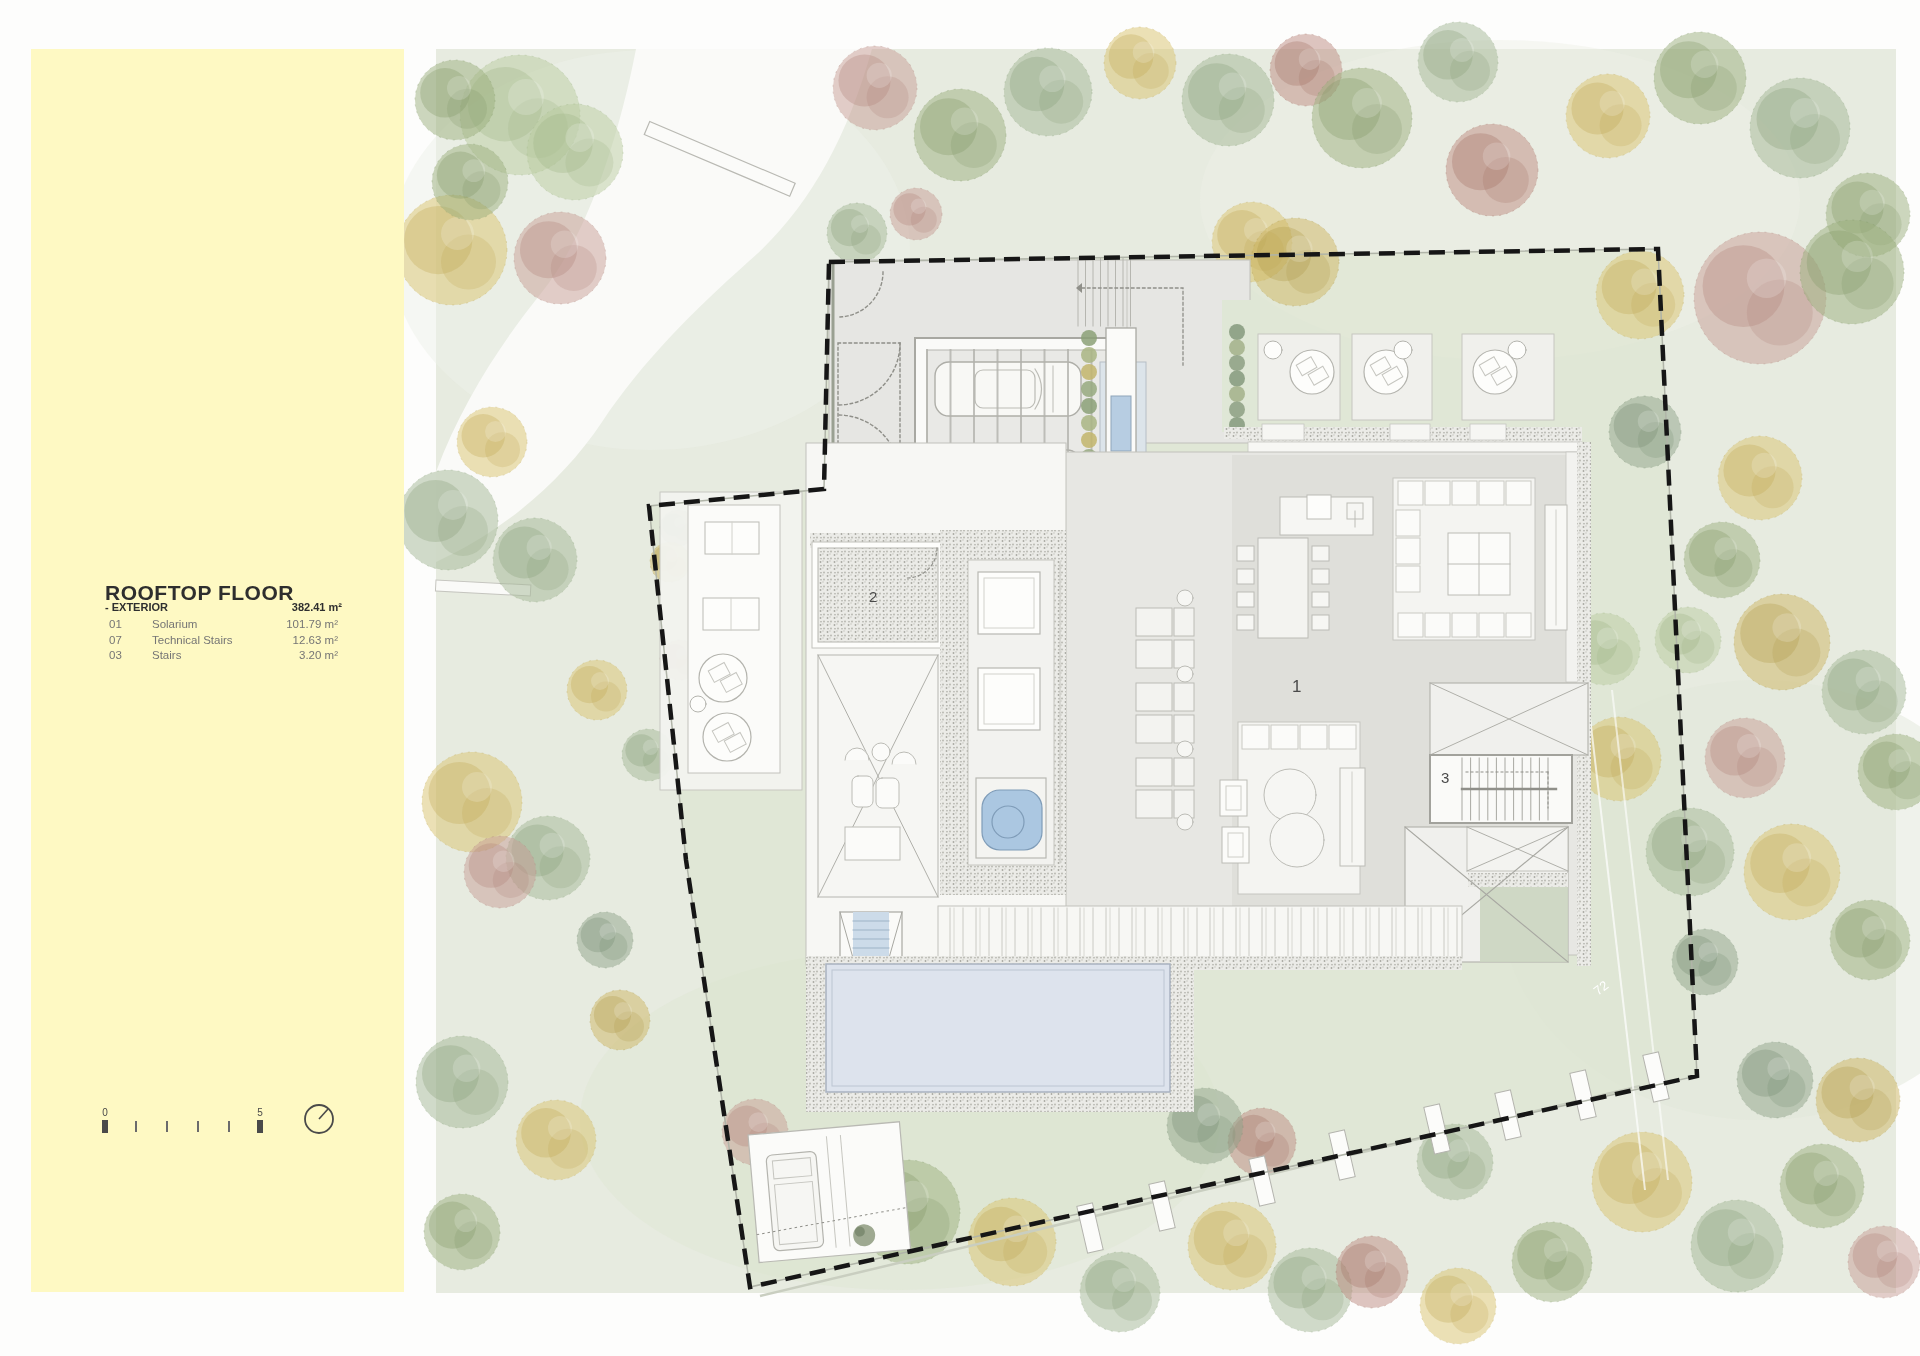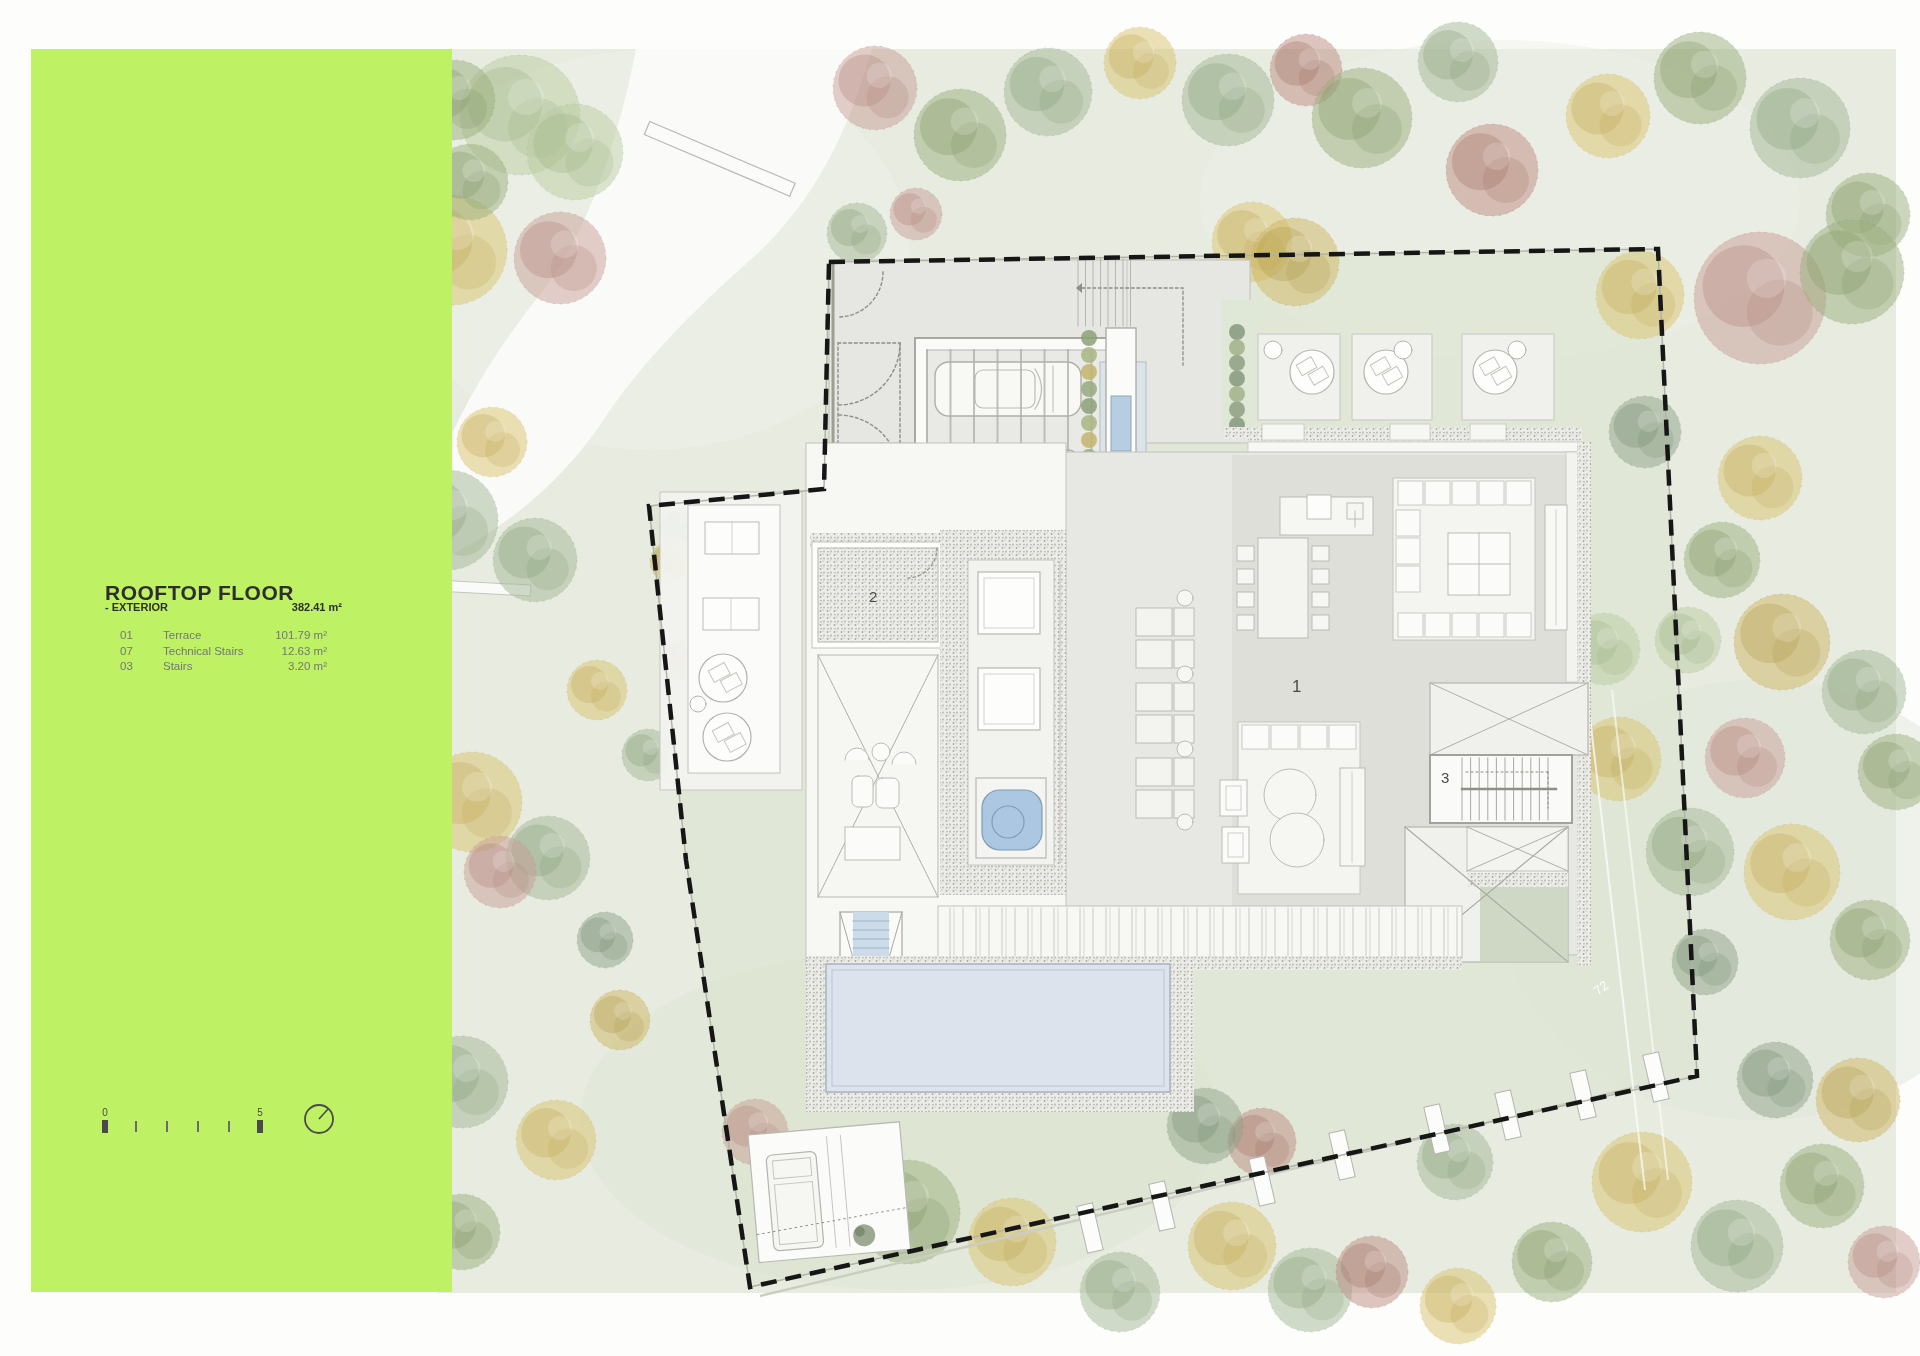--- a/index.html
+++ b/index.html
@@ -1,27 +1,27 @@
 <!DOCTYPE html>
 <html><head>
 <meta charset="utf-8">
 <style>
   html,body{margin:0;padding:0;background:#ffffff;}
   .page{position:relative;width:1920px;height:1356px;background:#fdfdfc;overflow:hidden;
         font-family:"Liberation Sans",sans-serif;}
   svg{display:block;}
   
   .sidebar{position:absolute;left:31px;top:49px;width:373px;height:1243px;
-           background:#bef264;z-index:2;padding-left:48px;}
+           background:#fef9c3;z-index:2;}
   .title{position:absolute;left:74px;top:518px;font-size:21px;font-weight:600;
          letter-spacing:.5px;color:#2e2e2e;white-space:nowrap;}
   .legend{position:absolute;left:74px;top:552px;width:237px;}
   .legend-header{display:flex;justify-content:space-between;font-size:11px;
                  font-weight:700;color:#2f2f2f;margin-bottom:3px;}
-  .legend-rows{list-style:none;margin:15px;padding:0;}
+  .legend-rows{list-style:none;margin:4px;padding:0;}
   .legend-row{display:flex;font-size:11.5px;color:#757575;line-height:15.5px;}
   .legend-row .num{width:43px;}
   .legend-row .nm{flex:1;}
   .legend-row .val{text-align:right;}
   
   .scalebar{position:absolute;left:74px;top:1058px;width:240px;height:40px;}
   .sb-num{position:absolute;top:0;font-size:10px;color:#4a4a4a;transform:translateX(-50%);}
   .sb-tick{position:absolute;top:13px;background:#4a4a4a;}
   .sb-tick.thick{width:6px;height:13px;transform:translateX(-50%);}
   .sb-tick.thin{width:2px;height:11px;top:14px;transform:translateX(-50%);background:#6b6b6b;}
@@ -998,21 +998,21 @@
     <h1 class="title">ROOFTOP FLOOR</h1>
 
     <div class="legend">
       <div class="legend-header">
         <span>- EXTERIOR</span>
         <span>382.41 m²</span>
       </div>
       <ul class="legend-rows" id="legend-rows">
           <li class="legend-row">
             <span class="num">01</span>
-            <span class="nm">Terrace</span>
+            <span class="nm">Solarium</span>
             <span class="val">101.79 m²</span>
           </li>
           <li class="legend-row">
             <span class="num">07</span>
             <span class="nm">Technical Stairs</span>
             <span class="val">12.63 m²</span>
           </li>
           <li class="legend-row">
             <span class="num">03</span>
             <span class="nm">Stairs</span>

